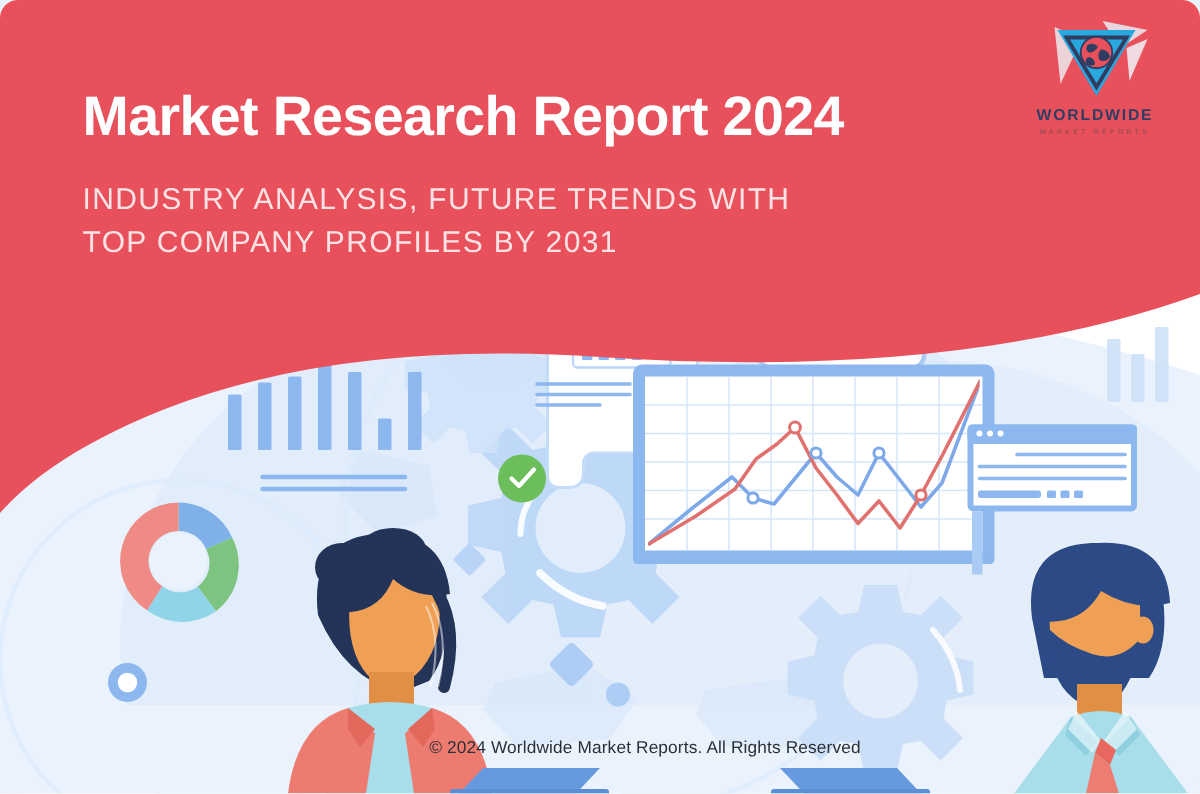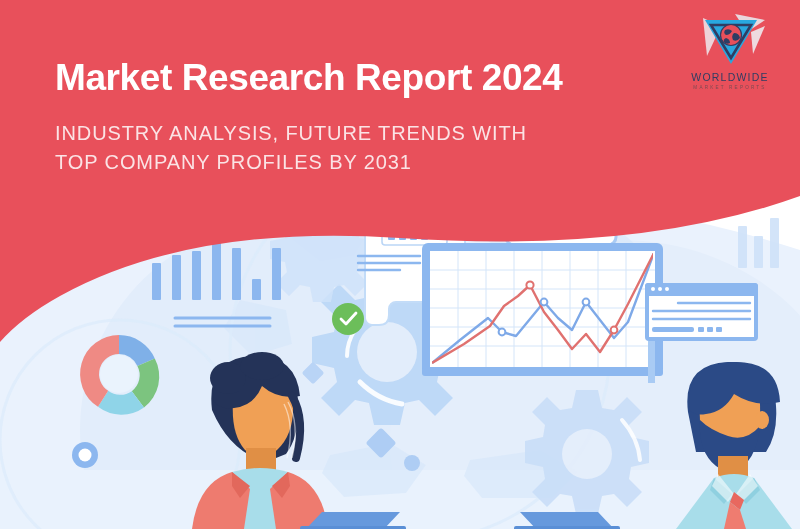--- a/index.html
+++ b/index.html
@@ -7,20 +7,21 @@
   html,body { width:800px; height:529px; overflow:hidden; }
   body {
     font-family:"Liberation Sans", sans-serif;
     background:#eaf2fd;
   }
   #poster {
     position:relative;
     width:800px; height:529px;
     overflow:hidden;
     background:#ffffff;
+    border-radius:12px;
   }
 
   
   .illus { position:absolute; left:0; top:0; width:800px; height:529px; }
 
   .header-content {
     position:absolute;
     left:55px; top:58px;
     width:620px;
     z-index:6;
@@ -47,21 +48,21 @@
   
   .logo-wrap {
     position:absolute;
     right:22px; top:12px;
     width:96px; height:92px;
     z-index:7;
     text-align:center;
   }
   .logo-mark { width:78px; height:58px; margin:0 auto; display:block; }
   .logo-name {
-    font-size:10.5px; font-weight:normal; color:#2f3d63;
+    font-size:10.5px; font-weight:bold; color:#2f3d63;
     letter-spacing:1.2px; margin-top:1px;
   }
   .logo-tag {
     font-size:4.6px; color:#7d4a52; letter-spacing:2.2px;
     margin-top:2px;
   }
 
   
   .footer {
     position:absolute;
@@ -366,14 +367,17 @@
         <path d="M34 18 q4 -2 7 1 q-2 4 -6 4 q-3 -2 -1 -5 z"></path>
         <path d="M43 21 q5 0 6 5 q-3 4 -7 2 q-2 -4 1 -7 z"></path>
         <path d="M35 26 q4 1 4 5 q-4 2 -6 -1 q-1 -3 2 -4 z"></path>
       </g>
       <circle cx="40" cy="23" r="10.5" fill="none" stroke="#2f3d63" stroke-width="1.2"></circle>
     </svg>
     <div class="logo-name">WORLDWIDE</div>
     <div class="logo-tag">MARKET REPORTS</div>
   </div>
 
+  <div class="footer">
+    <span class="footer-text">© 2024 Worldwide Market Reports. All Rights Reserved</span>
+  </div>
 
 </div>
 
 </body></html>

